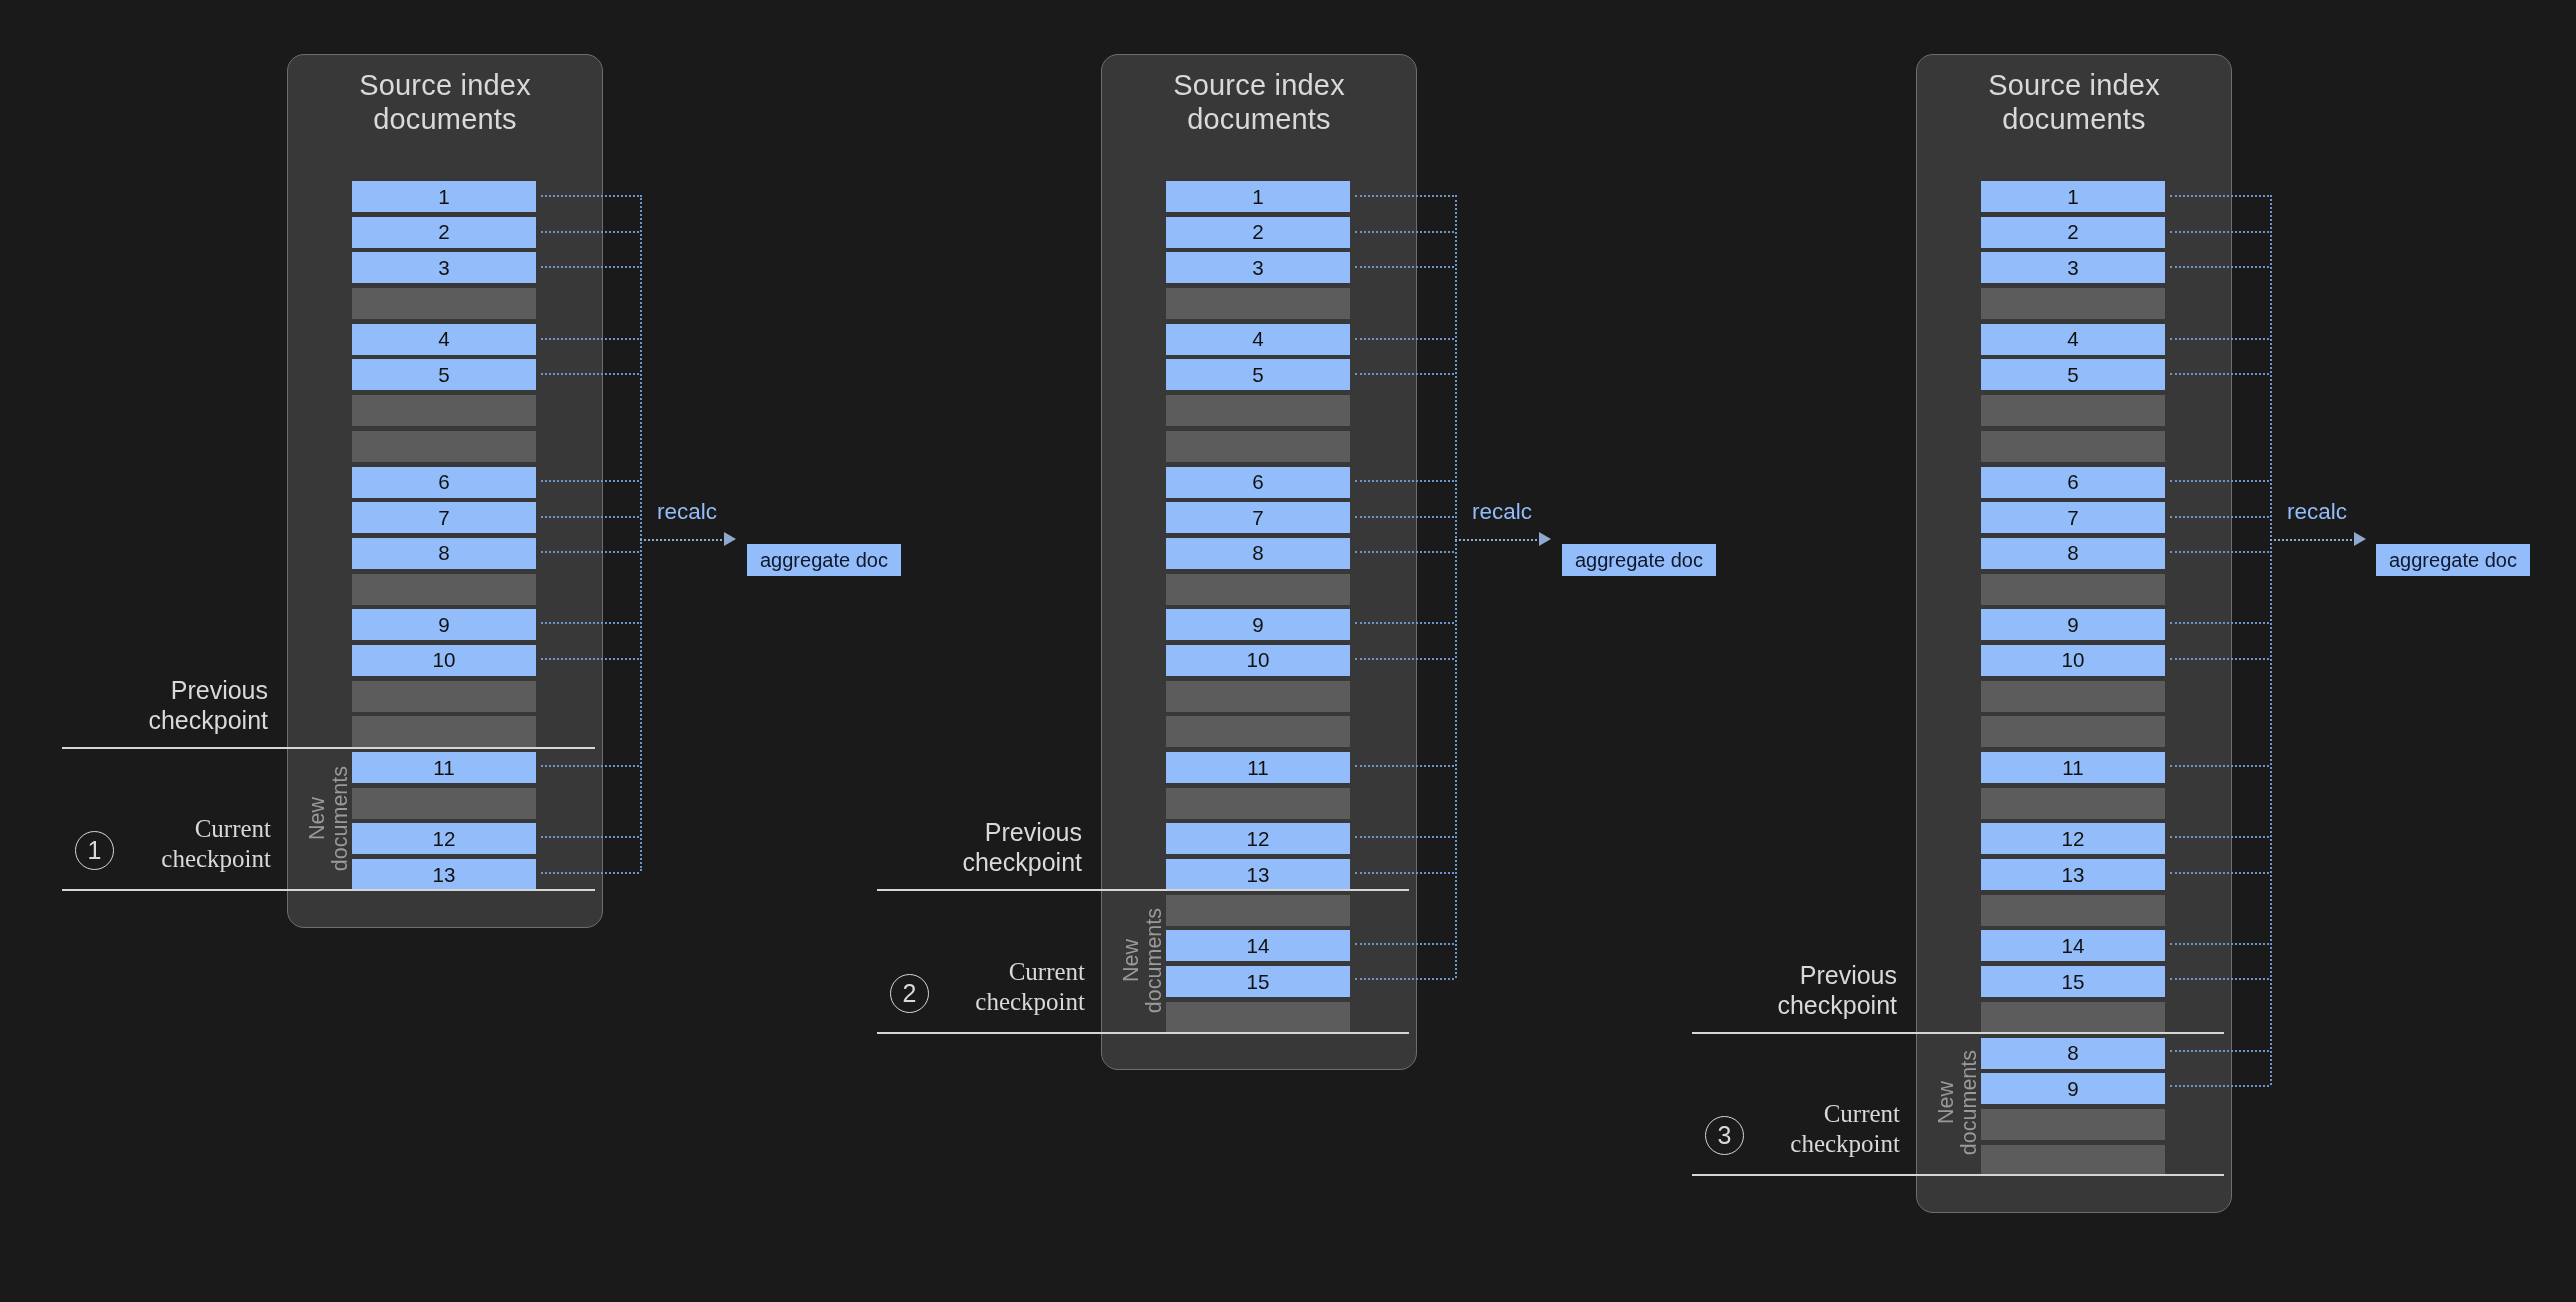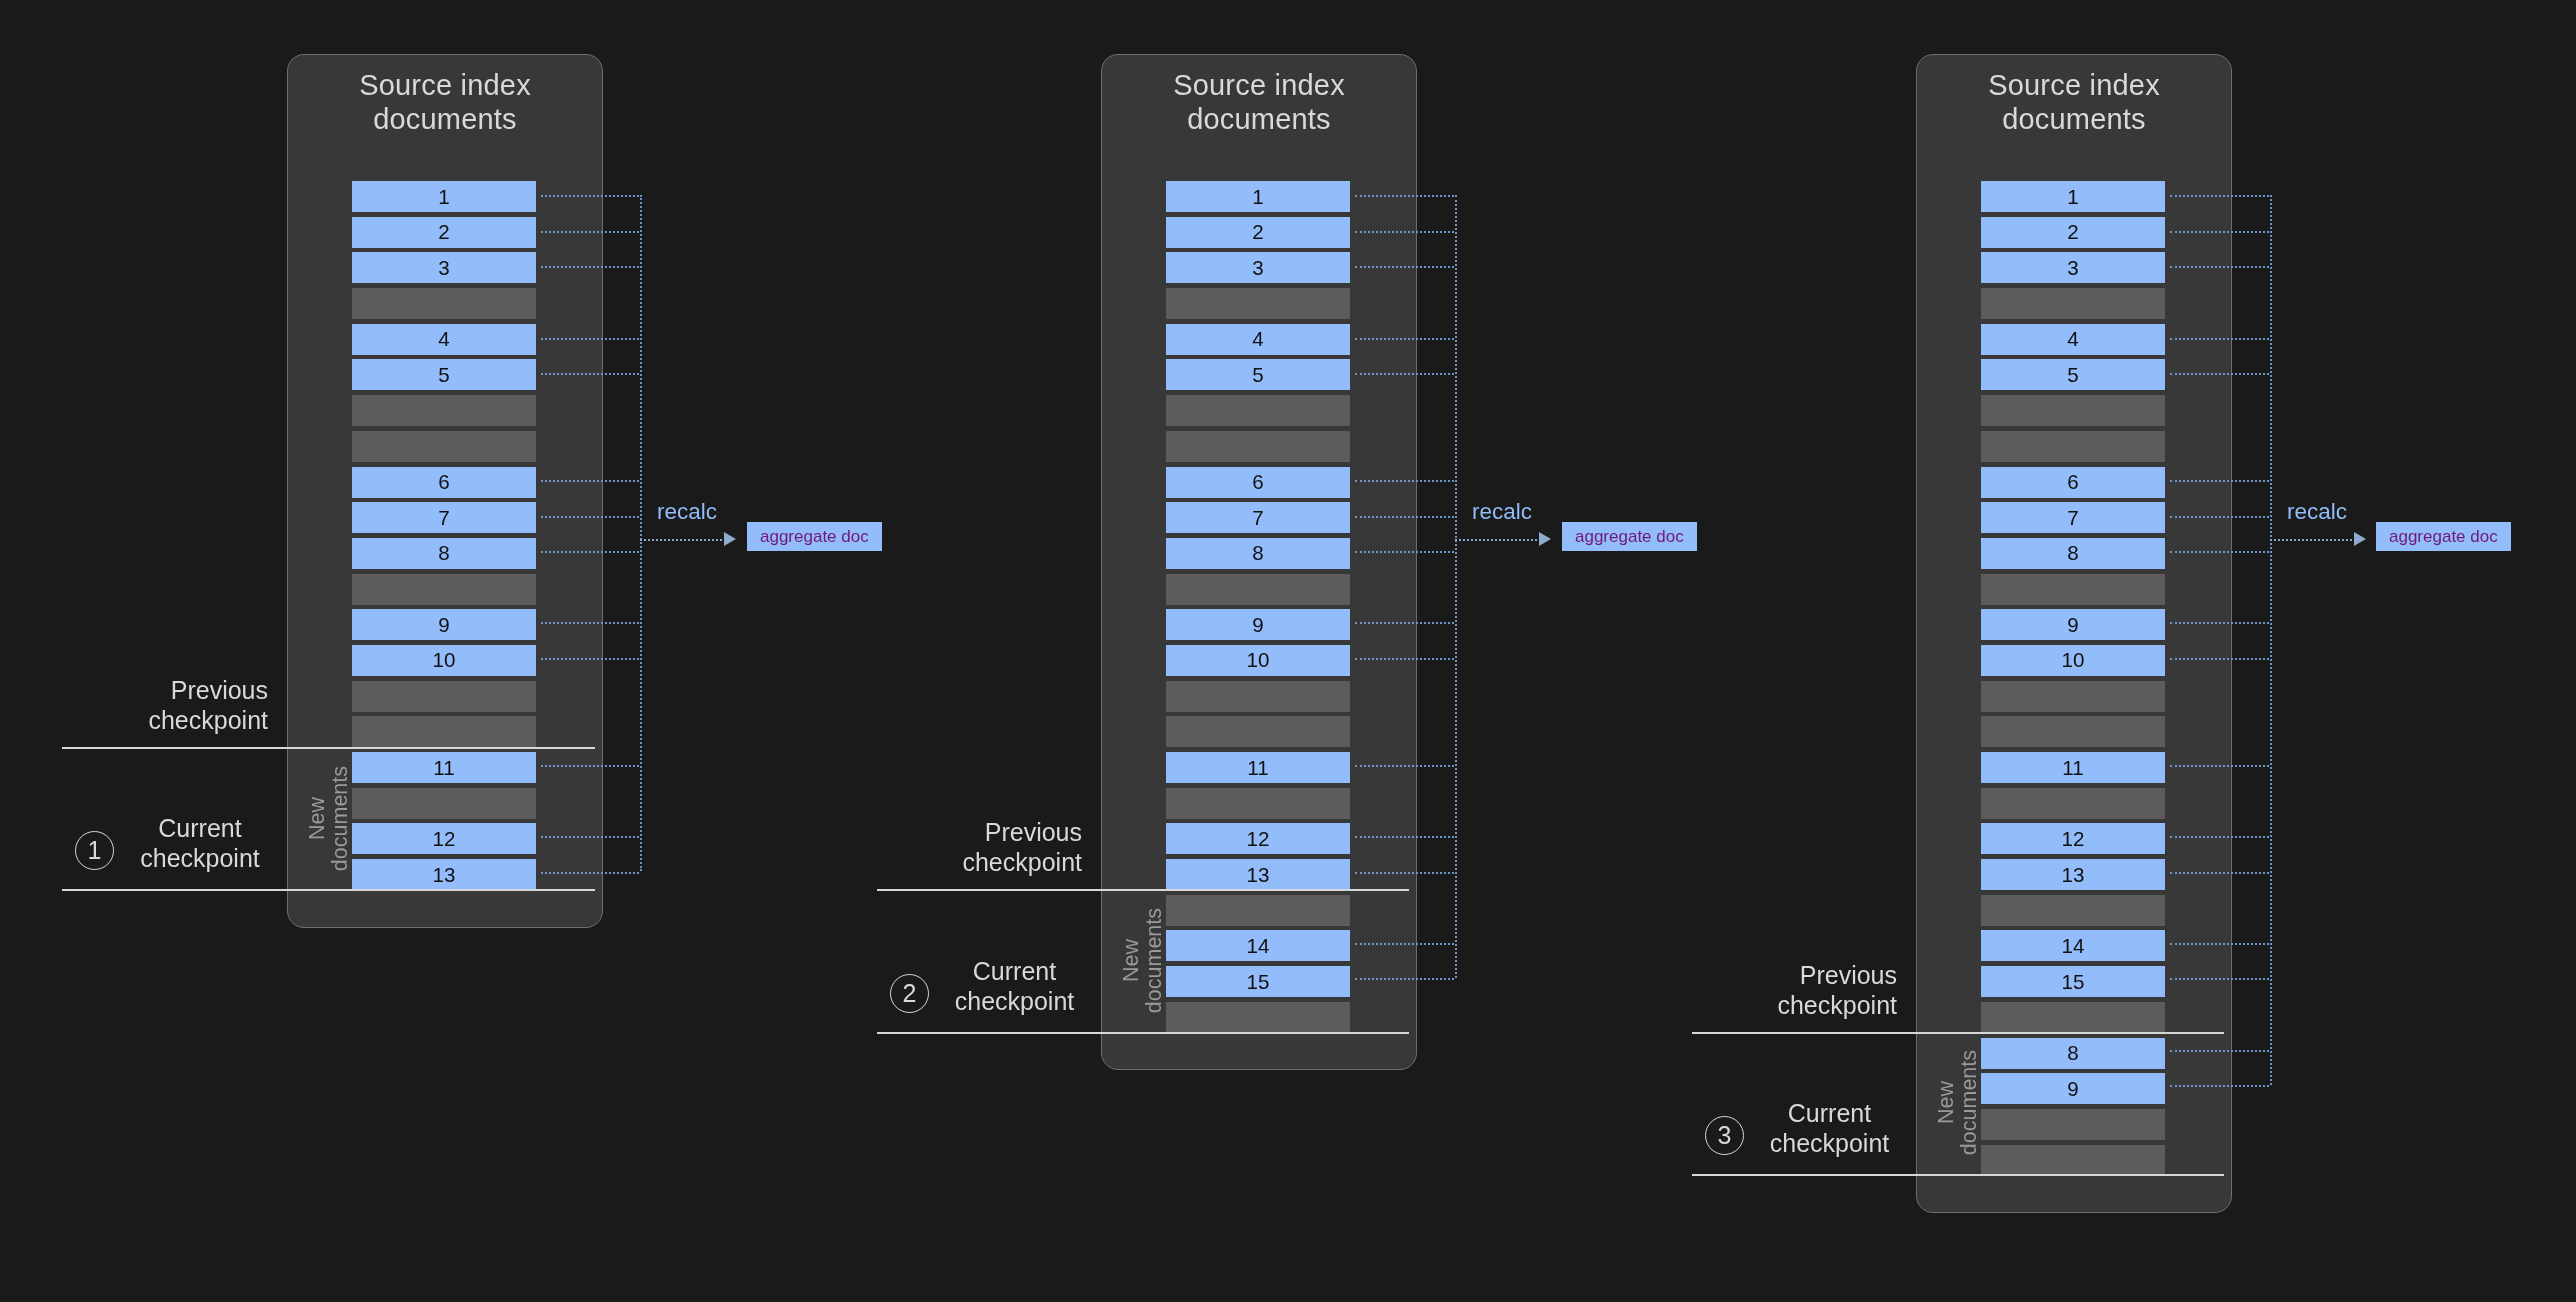--- a/index.html
+++ b/index.html
@@ -80,21 +80,21 @@
 
   
   .cklabel{
     position:absolute;
     color:#d9d9d9;
     font-size:25px;
     line-height:1.18;
     text-align:right;
     white-space:pre-line;
   }
-  .cklabel.cur{text-align:center;}
+  .cklabel.cur{text-align:right;font-family:Liberation Serif, serif;}
 
   .circnum{
     position:absolute;
     width:39px;height:39px;
     border:1.9px solid #d6d6d6;
     border-radius:50%;
     color:#d9d9d9;
     font-size:25px;
     display:flex;align-items:center;justify-content:center;
     box-sizing:border-box;
@@ -124,24 +124,25 @@
   .arrow-head{
     position:absolute;
     width:0;height:0;
     border-left:12px solid #8fa9cf;
     border-top:7.5px solid transparent;
     border-bottom:7.5px solid transparent;
   }
   .aggdoc{
     position:absolute;
     background:#93bdfa;
-    color:#701a75;
-    font-size:17px;
+    color:#0f172a;
+    font-size:20px;
     padding:4.7px 13px;
     white-space:nowrap;
+    margin-top:22px;
   }
 </style>
 </head>
 <body>
 
 <div class="stage" id="stage">
     <div class="panel" style="left: 287px; top: 54px; height: 874px;">
       <div class="panel-title">Source index
 documents</div>
       <div class="rows" style="left: 64px; top: 126px;">

